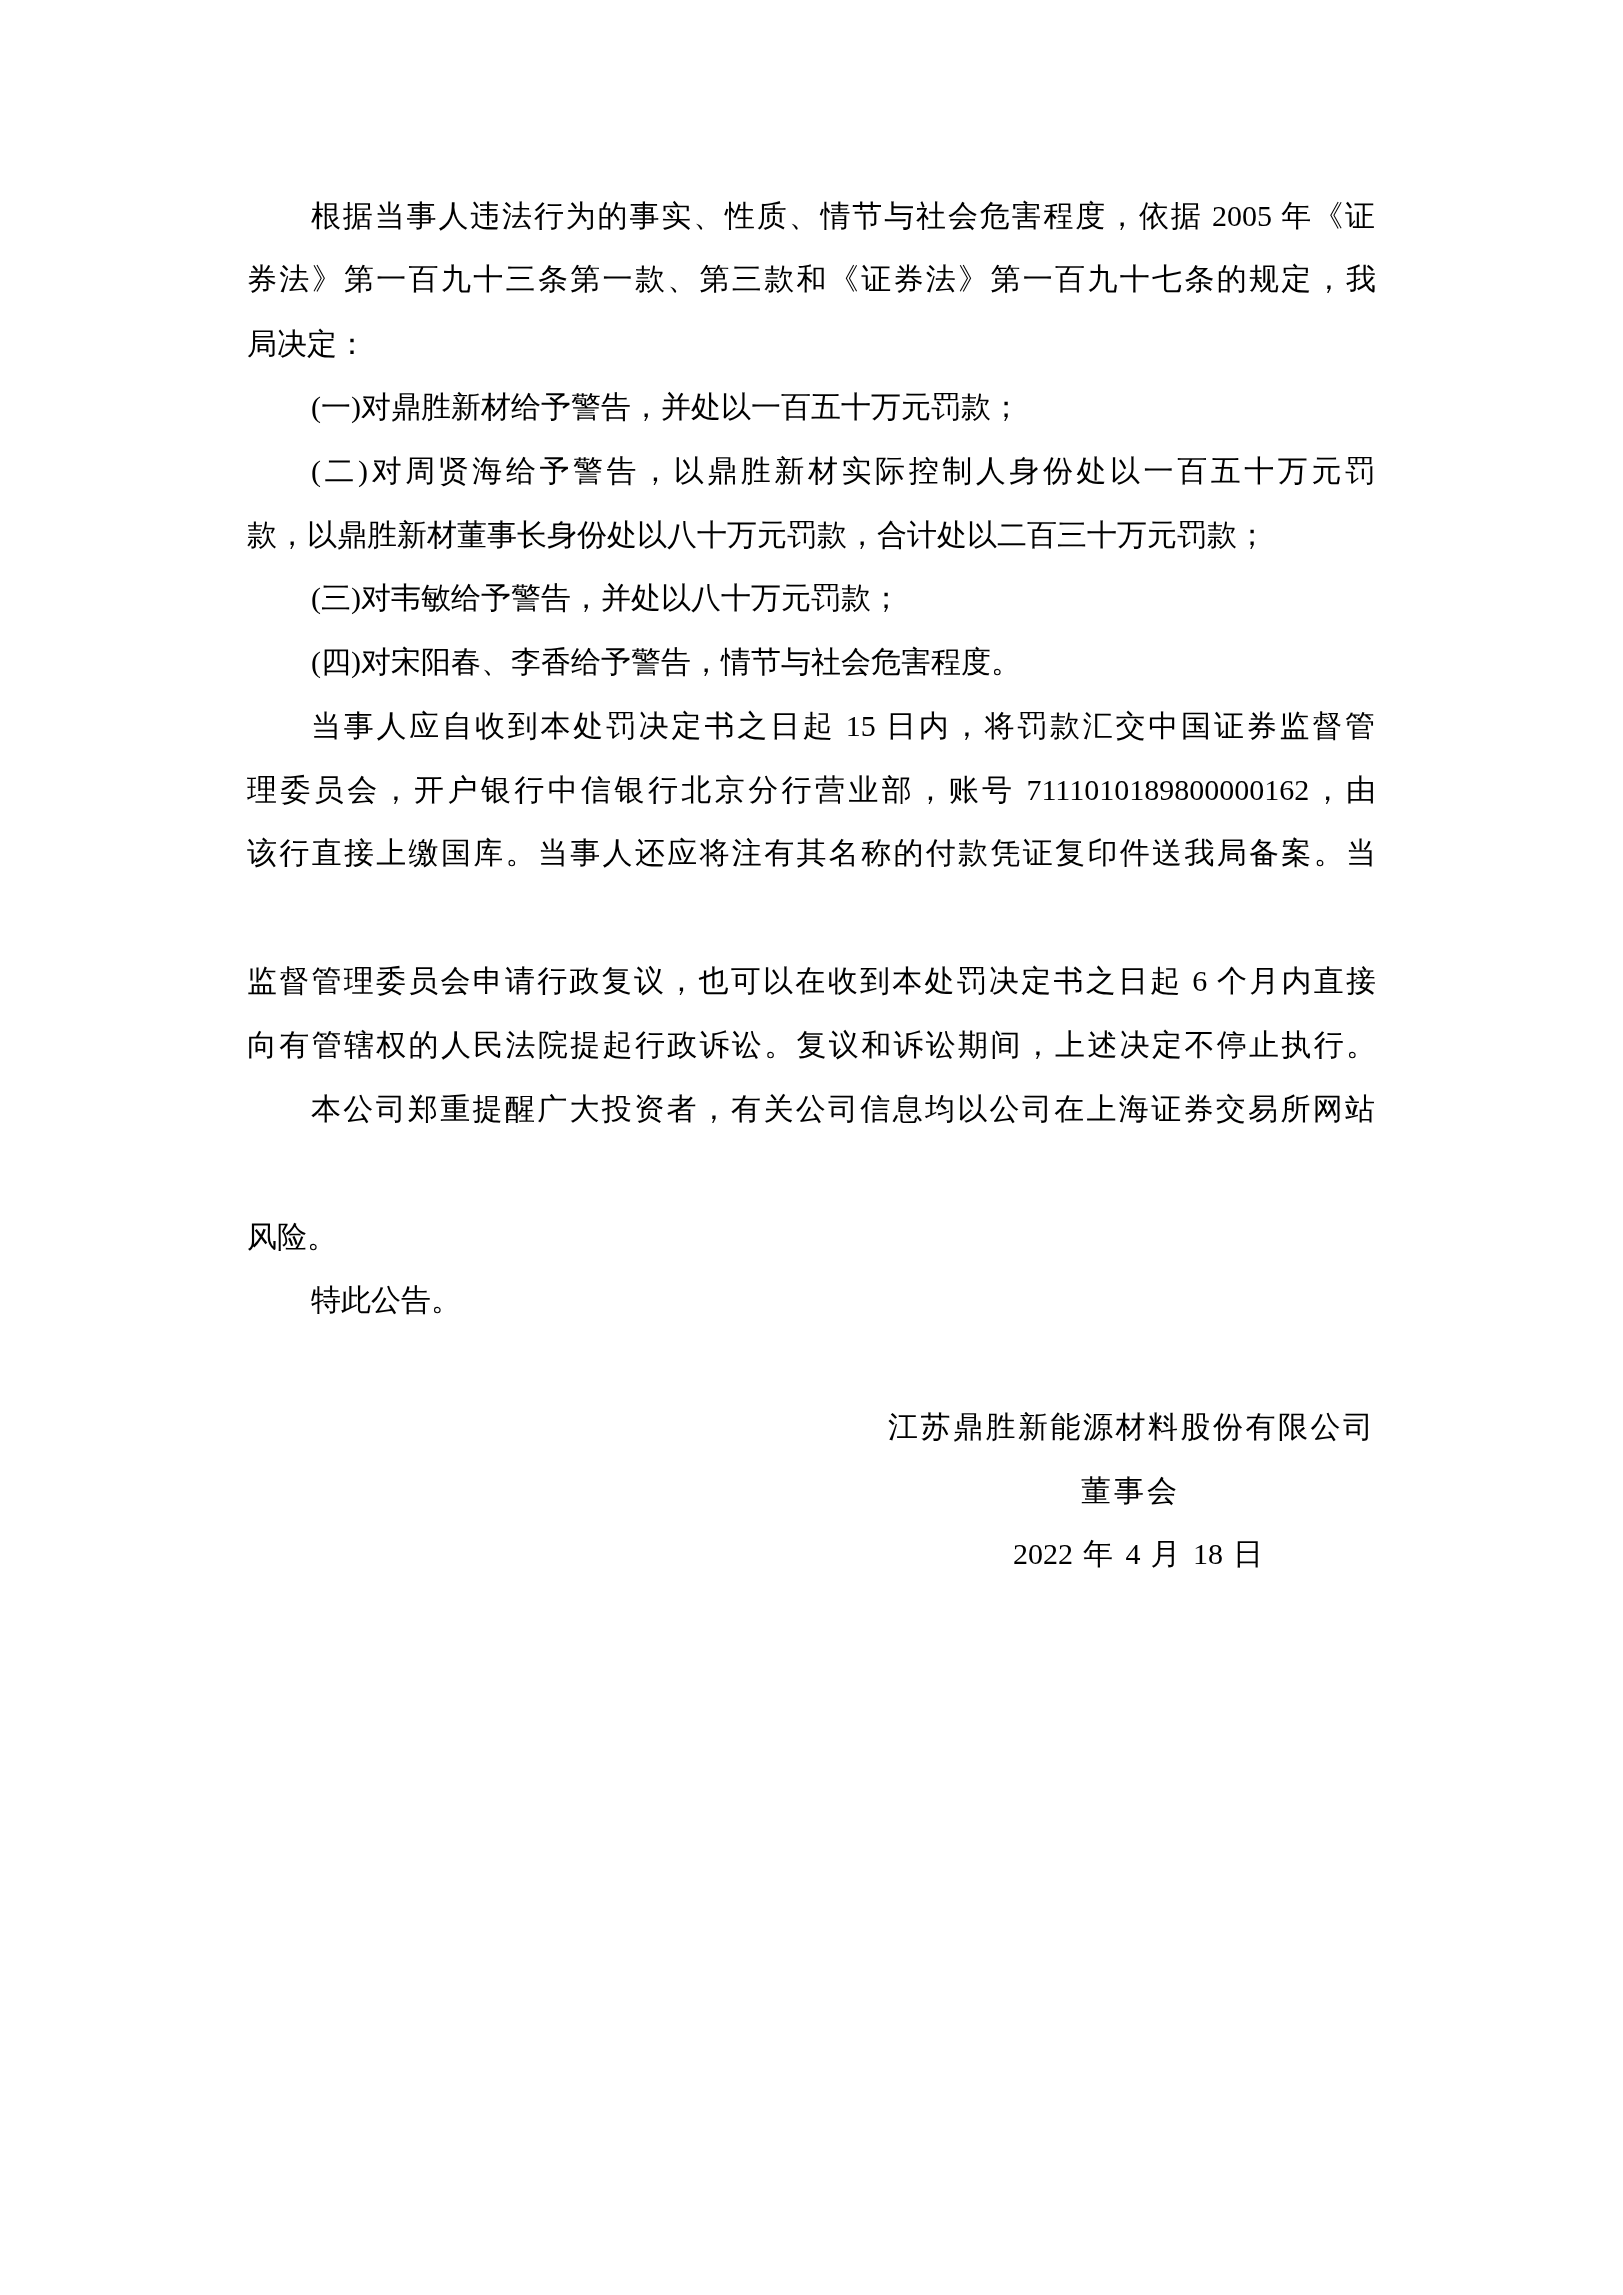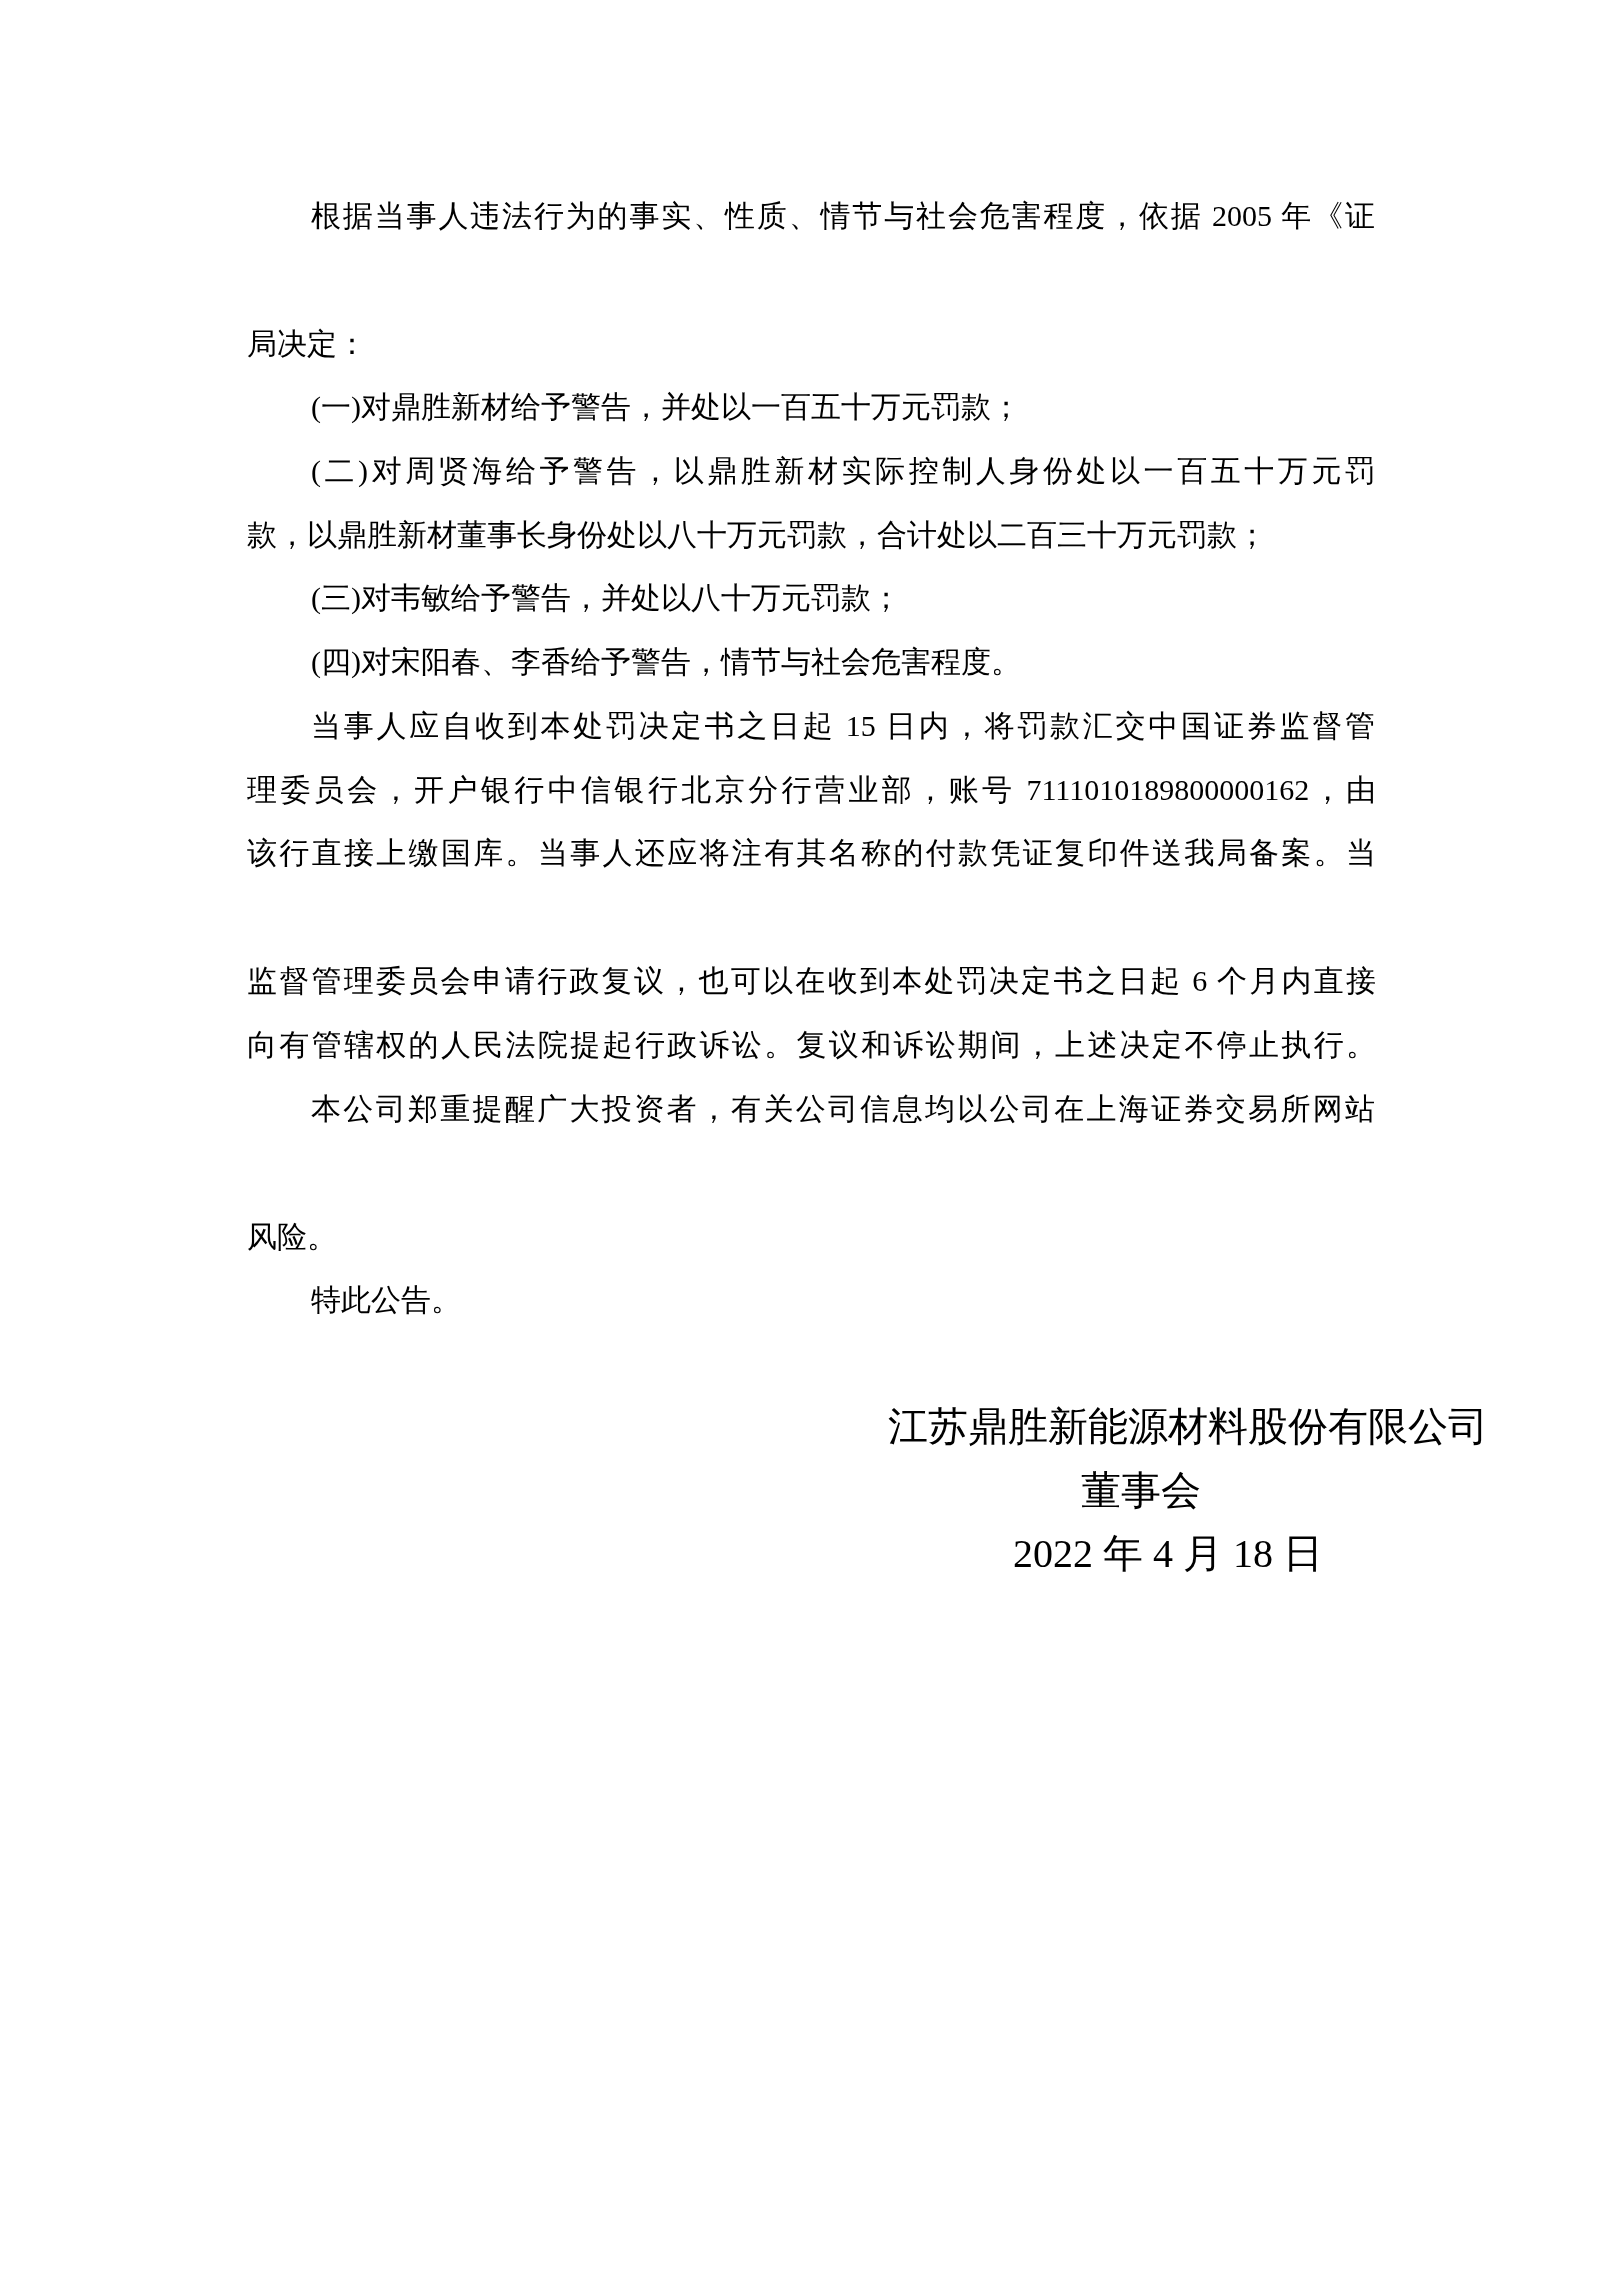--- a/index.html
+++ b/index.html
@@ -17,31 +17,32 @@
     white-space: nowrap;
     overflow: visible;
   }
   .justify { text-align: justify; text-align-last: justify; }
   .left { text-align: center; text-align-last: left; }
   .indent { left: 311px; width: 1064px; }
   .sig {
     position: absolute;
     height: 37px; line-height: 37px;
     font-family: "Liberation Serif", "DejaVu Serif", serif;
-    font-size: 40px; color: #000000; white-space: nowrap;
+    font-size: 30px; color: #000000; white-space: nowrap;
   }
   .sig-company { left: 888px; width: 485px; text-align: justify; text-align-last: justify; }
   .sig-board { left: 1081px; width: 96px; text-align: justify; text-align-last: justify; }
   .sig-date { left: 1013px; width: 250px; text-align: justify; text-align-last: justify; }
 </style>
 </head>
 <body>
 
 <div class="page">
   <div class="line indent justify" style="top:197px">根据当事人违法行为的事实、性质、情节与社会危害程度，依据 2005 年《证</div>
+  <div class="line justify" style="top:260px">券法》第一百九十三条第一款、第三款和《证券法》第一百九十七条的规定，我</div>
   <div class="line left" style="top:325px">局决定：</div>
 
   <div class="line indent left" style="top:388px">(一)对鼎胜新材给予警告，并处以一百五十万元罚款；</div>
   <div class="line indent justify" style="top:452px">(二)对周贤海给予警告，以鼎胜新材实际控制人身份处以一百五十万元罚</div>
   <div class="line left" style="top:516px">款，以鼎胜新材董事长身份处以八十万元罚款，合计处以二百三十万元罚款；</div>
   <div class="line indent left" style="top:579px">(三)对韦敏给予警告，并处以八十万元罚款；</div>
   <div class="line indent left" style="top:643px">(四)对宋阳春、李香给予警告，情节与社会危害程度。</div>
 
   <div class="line indent justify" style="top:707px">当事人应自收到本处罚决定书之日起 15 日内，将罚款汇交中国证券监督管</div>
   <div class="line justify" style="top:771px">理委员会，开户银行中信银行北京分行营业部，账号 7111010189800000162，由</div>

